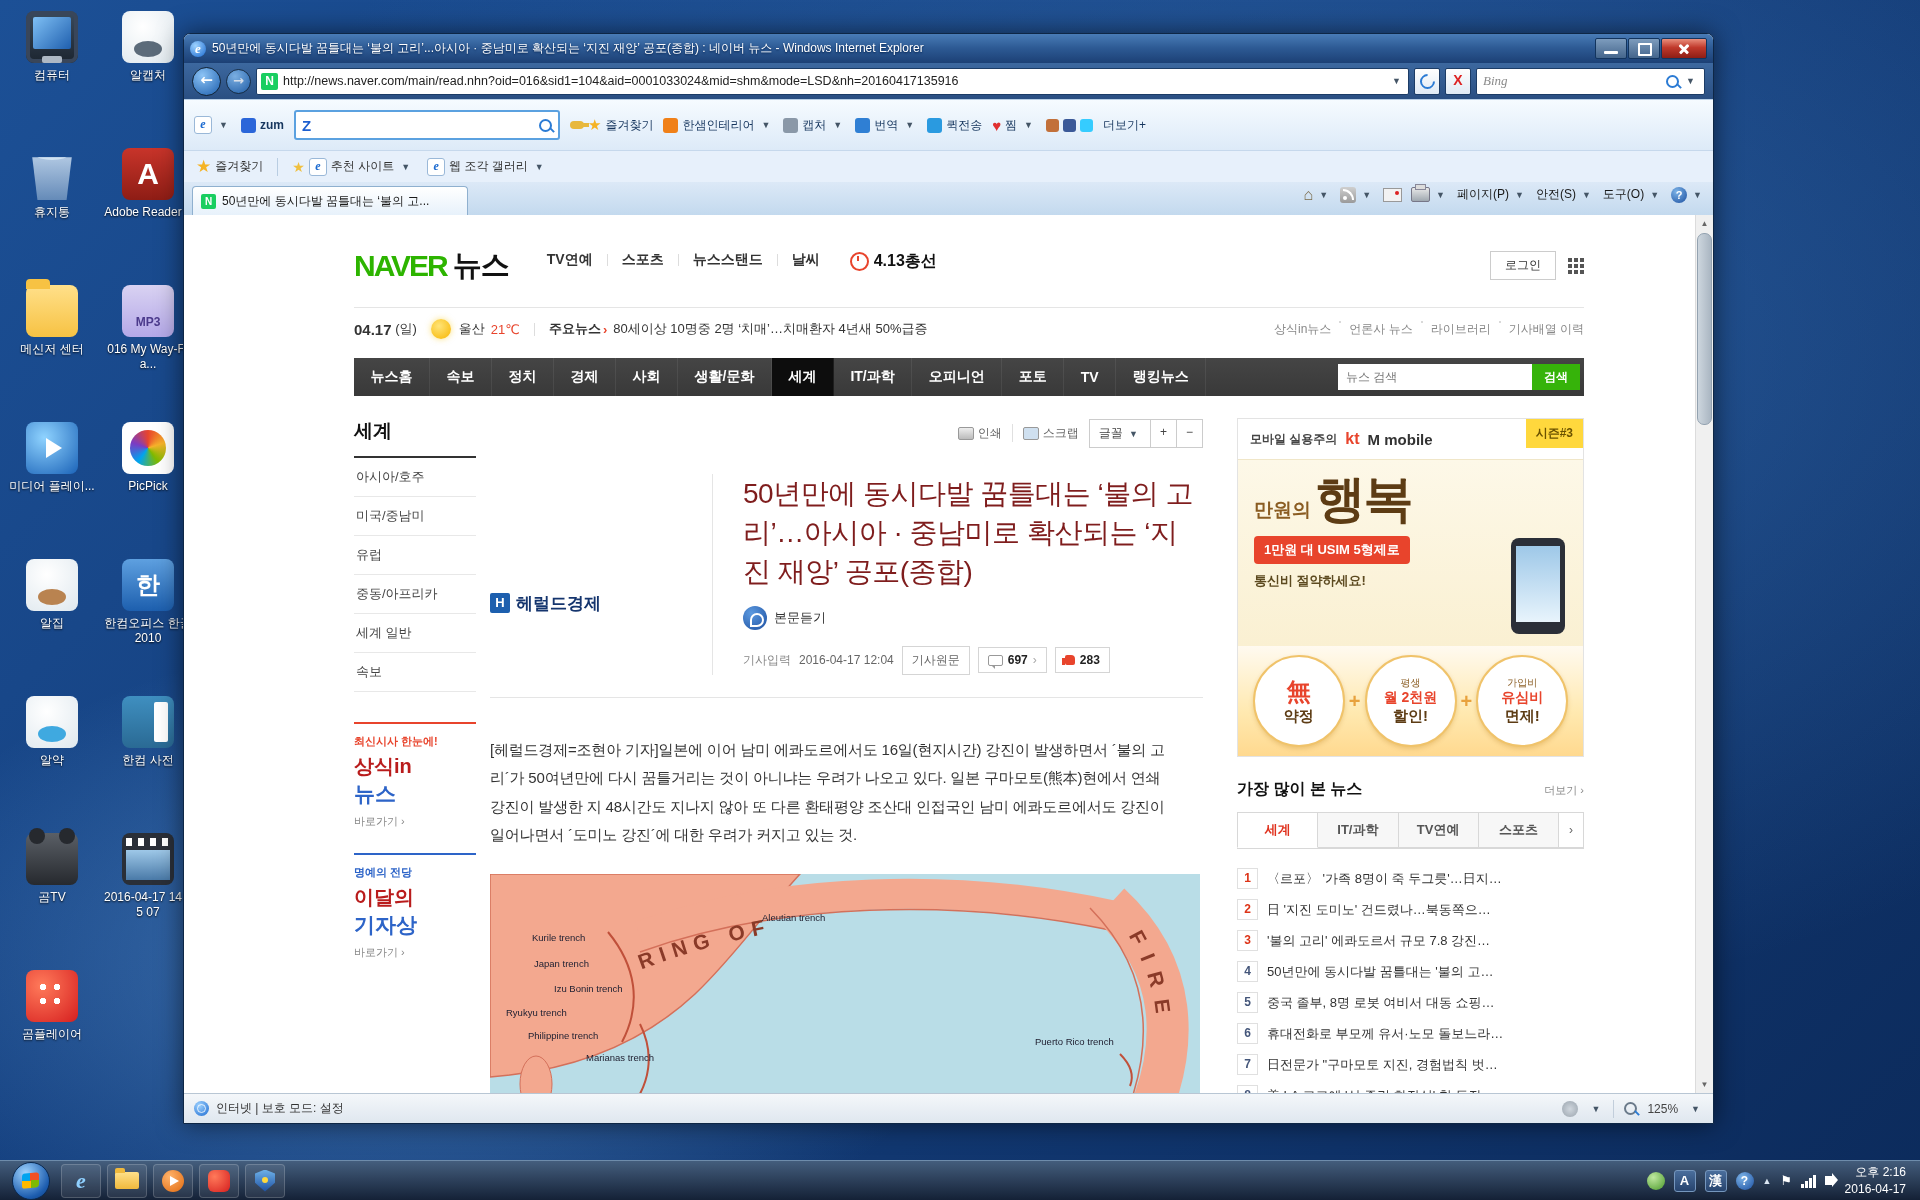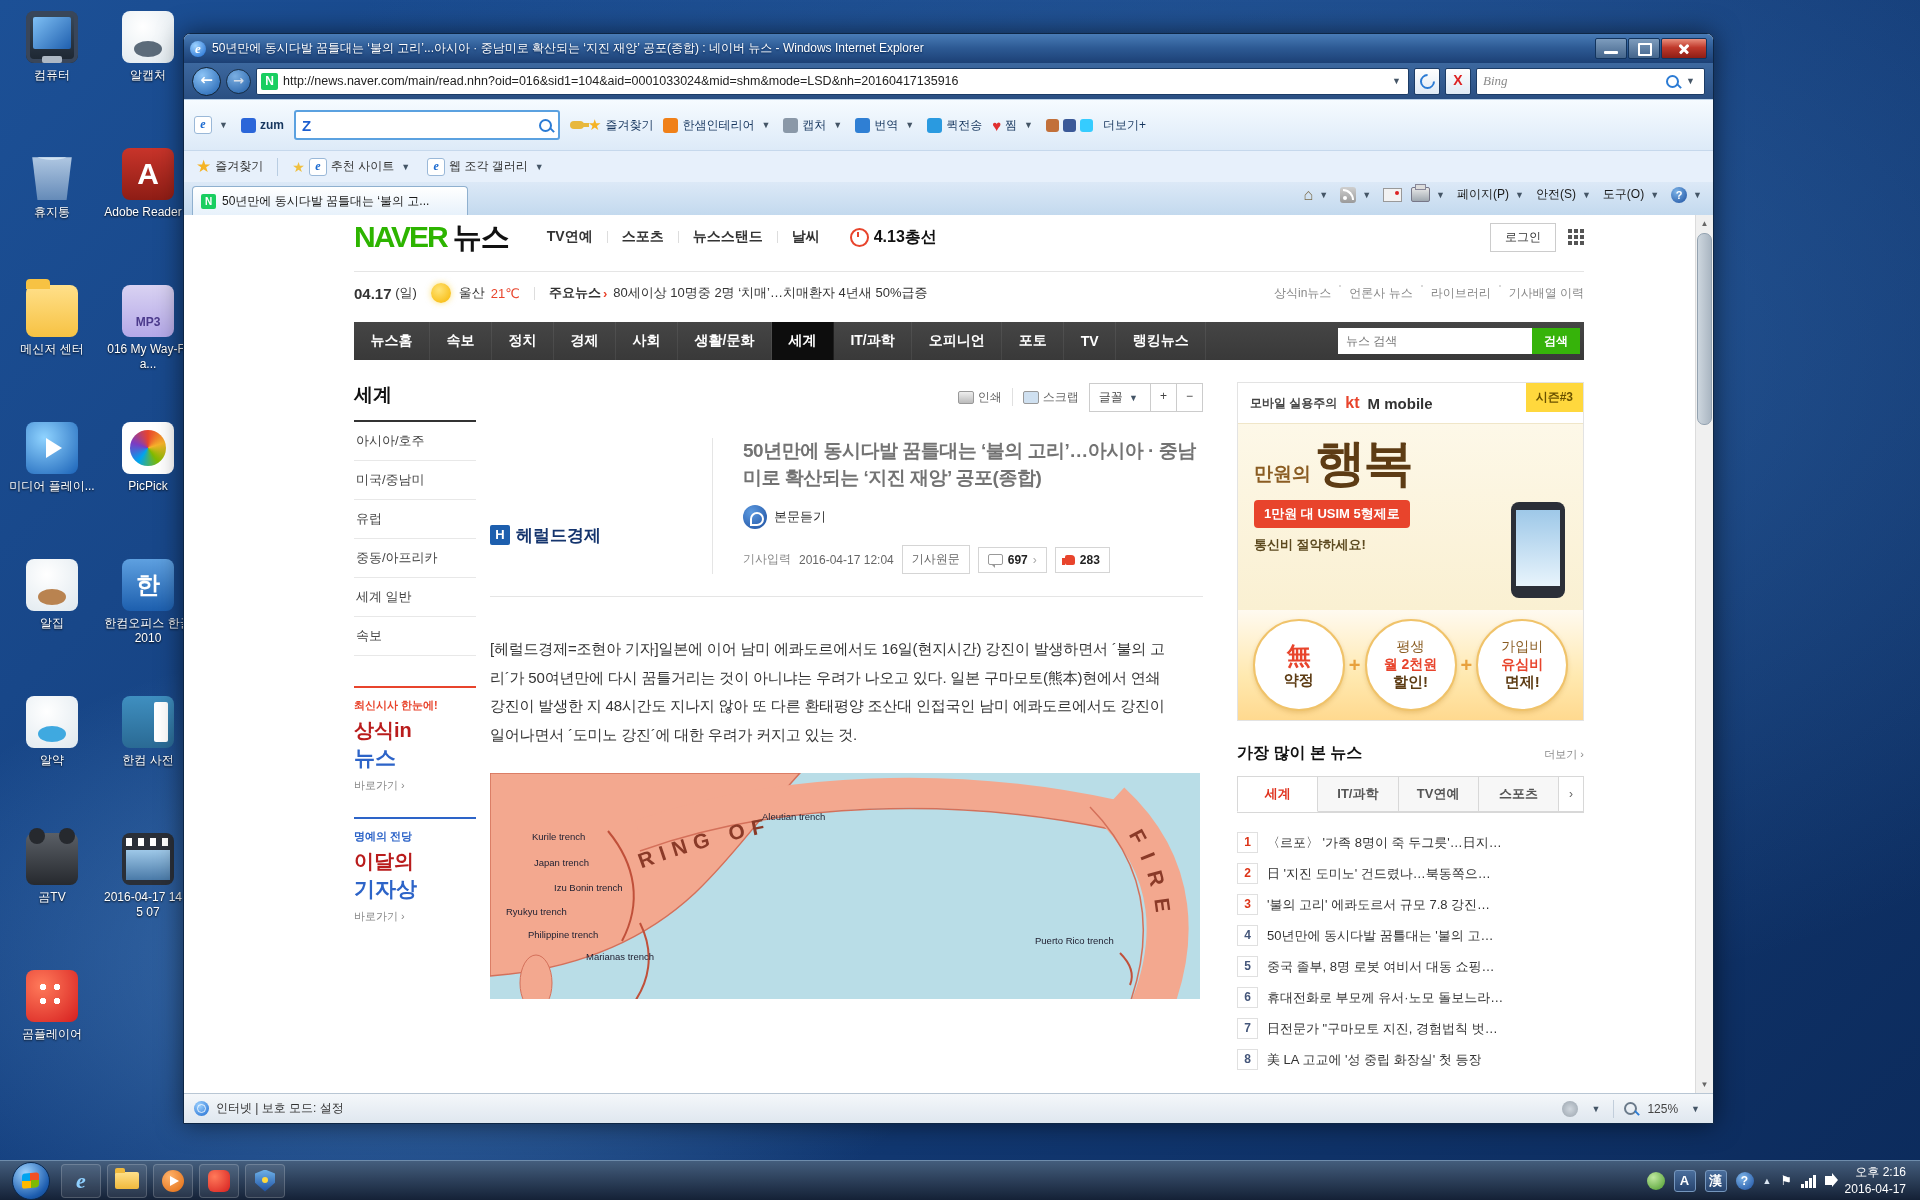--- a/index.html
+++ b/index.html
@@ -97,21 +97,21 @@
   .print-g{width:17px;height:13px;background:linear-gradient(#e8e8e8,#9fa8b0);border:1px solid #778;border-radius:2px;position:relative}
   .print-g::before{content:"";position:absolute;left:3px;top:-4px;width:9px;height:4px;background:#dcdcdc;border:1px solid #889}
   .help-g{width:16px;height:16px;border-radius:50%;background:radial-gradient(circle at 35% 30%,#7db4e8,#1b4fa0);color:#fff;font:bold 11px/16px "Liberation Sans",sans-serif;text-align:center}
   
   .viewport{position:relative;height:878px;background:#fff;overflow:hidden}
   .scrollbar{position:absolute;right:0;top:0;bottom:0;width:17px;background:#f0f0f0;border-left:1px solid #dcdcdc}
   .sb-arrow{height:17px;text-align:center;font-size:8px;color:#666;line-height:17px;background:#f0f0f0}
   .sb-arrow.down{position:absolute;bottom:0;left:0;right:0}
   .sb-thumb{position:absolute;left:1px;right:1px;top:18px;height:190px;background:linear-gradient(90deg,#cdd6de,#aab6c2);border:1px solid #93a2b0;border-radius:7px}
   .page{width:1230px;margin-left:170px}
-  .nheader{display:flex;align-items:center;height:44px}
+  .nheader{display:flex;align-items:flex-start;padding-top:36px;height:44px}
   .logo-naver{font:bold 30px/1 "Liberation Sans",sans-serif;color:#2db400;letter-spacing:-2px}
   .logo-news{font:bold 29px/1 "Liberation Sans",sans-serif;color:#111;margin-left:6px;letter-spacing:-1px}
   .hmenu{display:flex;align-items:center;margin-left:24px;gap:0;font-size:14px;color:#333;font-weight:bold}
   .hmenu span.mi{padding:0 14px}
   .hsep{width:1px;height:12px;background:#ddd}
   .election{display:flex;align-items:center;gap:5px;margin-left:16px;font-weight:bold;font-size:16px;color:#111}
   .clock-g{width:15px;height:15px;border:2px solid #e8442c;border-radius:50%;position:relative}
   .clock-g::after{content:"";position:absolute;left:5px;top:2px;width:2px;height:5px;background:#e8442c}
   .hright{margin-left:auto;display:flex;align-items:center;gap:12px}
   .loginbtn{border:1px solid #ccc;padding:5px 14px;font-size:12px;color:#333;background:#fff}
@@ -148,21 +148,21 @@
   .atools{display:flex;justify-content:flex-end;align-items:center;gap:10px;font-size:12px;color:#666;height:30px}
   .tool-g{width:14px;height:11px;background:linear-gradient(#eee,#bbb);border:1px solid #999;border-radius:2px}
   .fontgrp{display:flex;border:1px solid #ccc}
   .fg{padding:5px 9px;border-left:1px solid #ccc;font-size:12px;color:#444}
   .fg:first-child{border-left:0}
   .ahead{display:flex;margin-top:26px}
   .presscol{width:222px;flex:none;border-right:1px solid #e5e5e5;display:flex;align-items:center;gap:6px;justify-content:flex-start;padding-top:58px}
   .press-ic{width:20px;height:20px;background:#1d5fae;color:#fff;font:bold 13px/20px "Liberation Sans",sans-serif;text-align:center;border-radius:2px}
   .pressname{font-size:17px;font-weight:bold;color:#15356e}
   .headcol{flex:1;padding-left:30px}
-  .headline{font-size:19px;line-height:1.4;font-weight:bold;color:#737373;letter-spacing:-.5px}
+  .headline{font-size:28px;line-height:1.4;font-weight:normal;color:#7f1d1d;letter-spacing:-.5px}
   .listen{display:flex;align-items:center;gap:7px;margin-top:14px;font-size:13px;color:#333}
   .listen-ic{width:24px;height:24px;border-radius:50%;background:radial-gradient(circle at 35% 30%,#5c9ae0,#1d4fa0);position:relative}
   .listen-ic::after{content:"";position:absolute;left:7px;top:7px;width:10px;height:10px;border:2px solid #fff;border-radius:50% 50% 50% 0}
   .ameta{display:flex;align-items:center;gap:8px;margin-top:16px;font-size:12px;color:#888}
   .mtime{color:#666}
   .mbtn{border:1px solid #d5d5d5;padding:5px 9px;color:#666;display:flex;align-items:center;gap:5px;background:#fff}
   .mbtn b{color:#222}
   .bubble-g{width:13px;height:9px;border:1.5px solid #999;border-radius:2px;position:relative}
   .bubble-g::after{content:"";position:absolute;left:2px;bottom:-4px;border-left:4px solid transparent;border-right:0 solid transparent;border-top:4px solid #999}
   .thumb-g{width:10px;height:10px;background:#e8442c;border-radius:2px 4px 2px 2px;position:relative}
@@ -182,21 +182,21 @@
   .ad-t2{font-size:50px;font-weight:bold;color:#5d3c14;display:inline-block;letter-spacing:-2px;line-height:1}
   .ad-box{display:inline-block;background:#e8442c;color:#fff;font-size:13px;font-weight:bold;padding:5px 10px;border-radius:4px;margin-top:12px}
   .ad-sub{font-size:13px;color:#5d4a20;margin-top:8px;font-weight:bold}
   .phone{position:absolute;right:18px;bottom:12px;width:54px;height:96px;background:#2b2f38;border-radius:8px}
   .phone::after{content:"";position:absolute;inset:8px 5px 12px;background:linear-gradient(#9ec8e8,#e8f4fc)}
   .ad-bot{height:110px;background:linear-gradient(#fffaf0 0%,#ffe9b0 60%,#ffd98f 100%);display:flex;align-items:center;justify-content:center;gap:4px}
   .circ{width:88px;height:88px;border-radius:50%;background:#fff;border:2px solid #f0c36a;box-shadow:0 2px 4px rgba(180,120,20,.25);display:flex;flex-direction:column;align-items:center;justify-content:center;line-height:1.25;text-align:center}
   .plus{color:#e8a13c;font-size:20px;font-weight:bold}
   .c-big{font-size:24px;font-weight:bold;color:#e8442c}
   .c-mid{font-size:15px;font-weight:bold;color:#5d3c14}
-  .c-sm{font-size:14px;color:#8a5c22}
+  .c-sm{font-size:10px;color:#8a5c22}
   .c-red{font-size:14px;font-weight:bold;color:#e8442c}
   .most{margin-top:22px}
   .most-head{display:flex;align-items:baseline}
   .most-title{font-size:16px;font-weight:bold;color:#111}
   .more{margin-left:auto;font-size:11px;color:#888}
   .mtabs{display:flex;margin-top:12px;border-bottom:1px solid #d8d8d8}
   .mtab{flex:1;text-align:center;font-size:13px;font-weight:bold;color:#555;background:#f7f7f7;border:1px solid #d8d8d8;border-left:none;padding:8px 0}
   .mtab:first-child{border-left:1px solid #d8d8d8}
   .mtab.active{background:#fff;color:#e0321e;border-bottom:1px solid #fff}
   .mtab-arr{width:24px;border:1px solid #d8d8d8;border-left:none;background:#fff;color:#666;font-size:12px;display:flex;align-items:center;justify-content:center}

